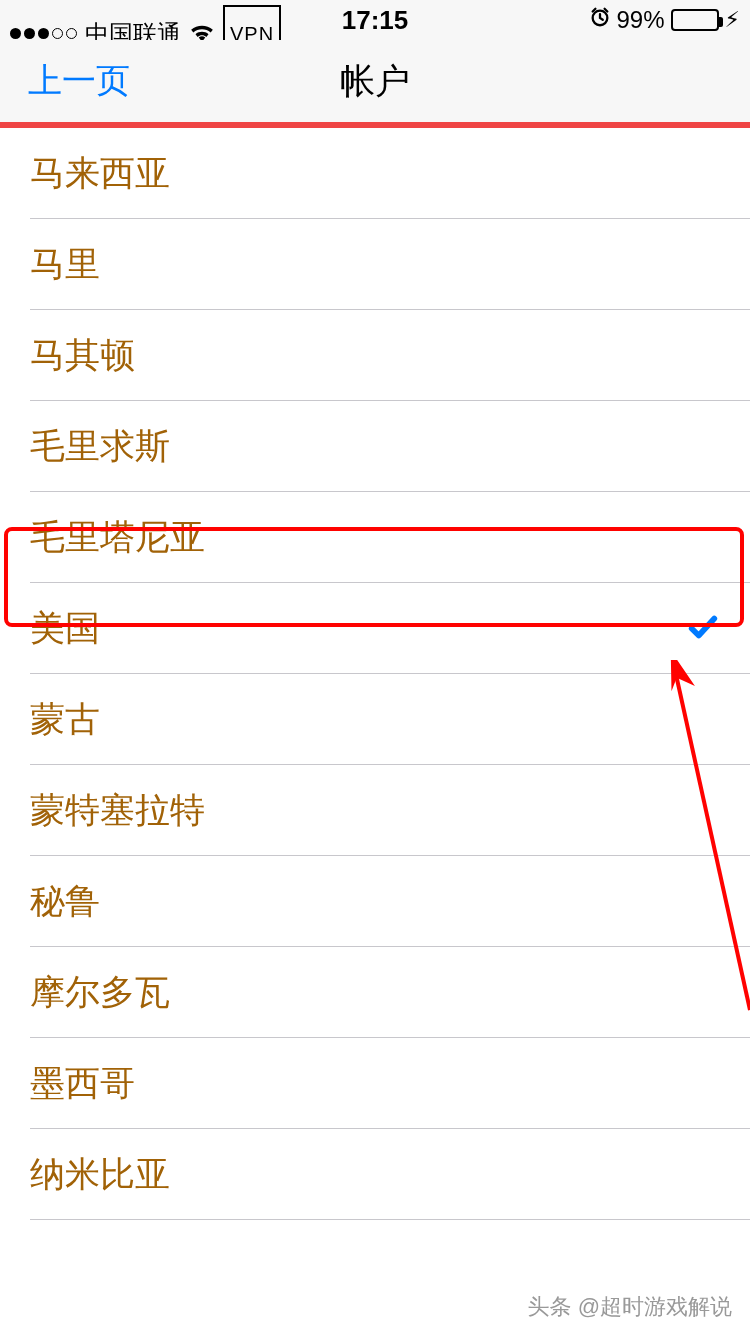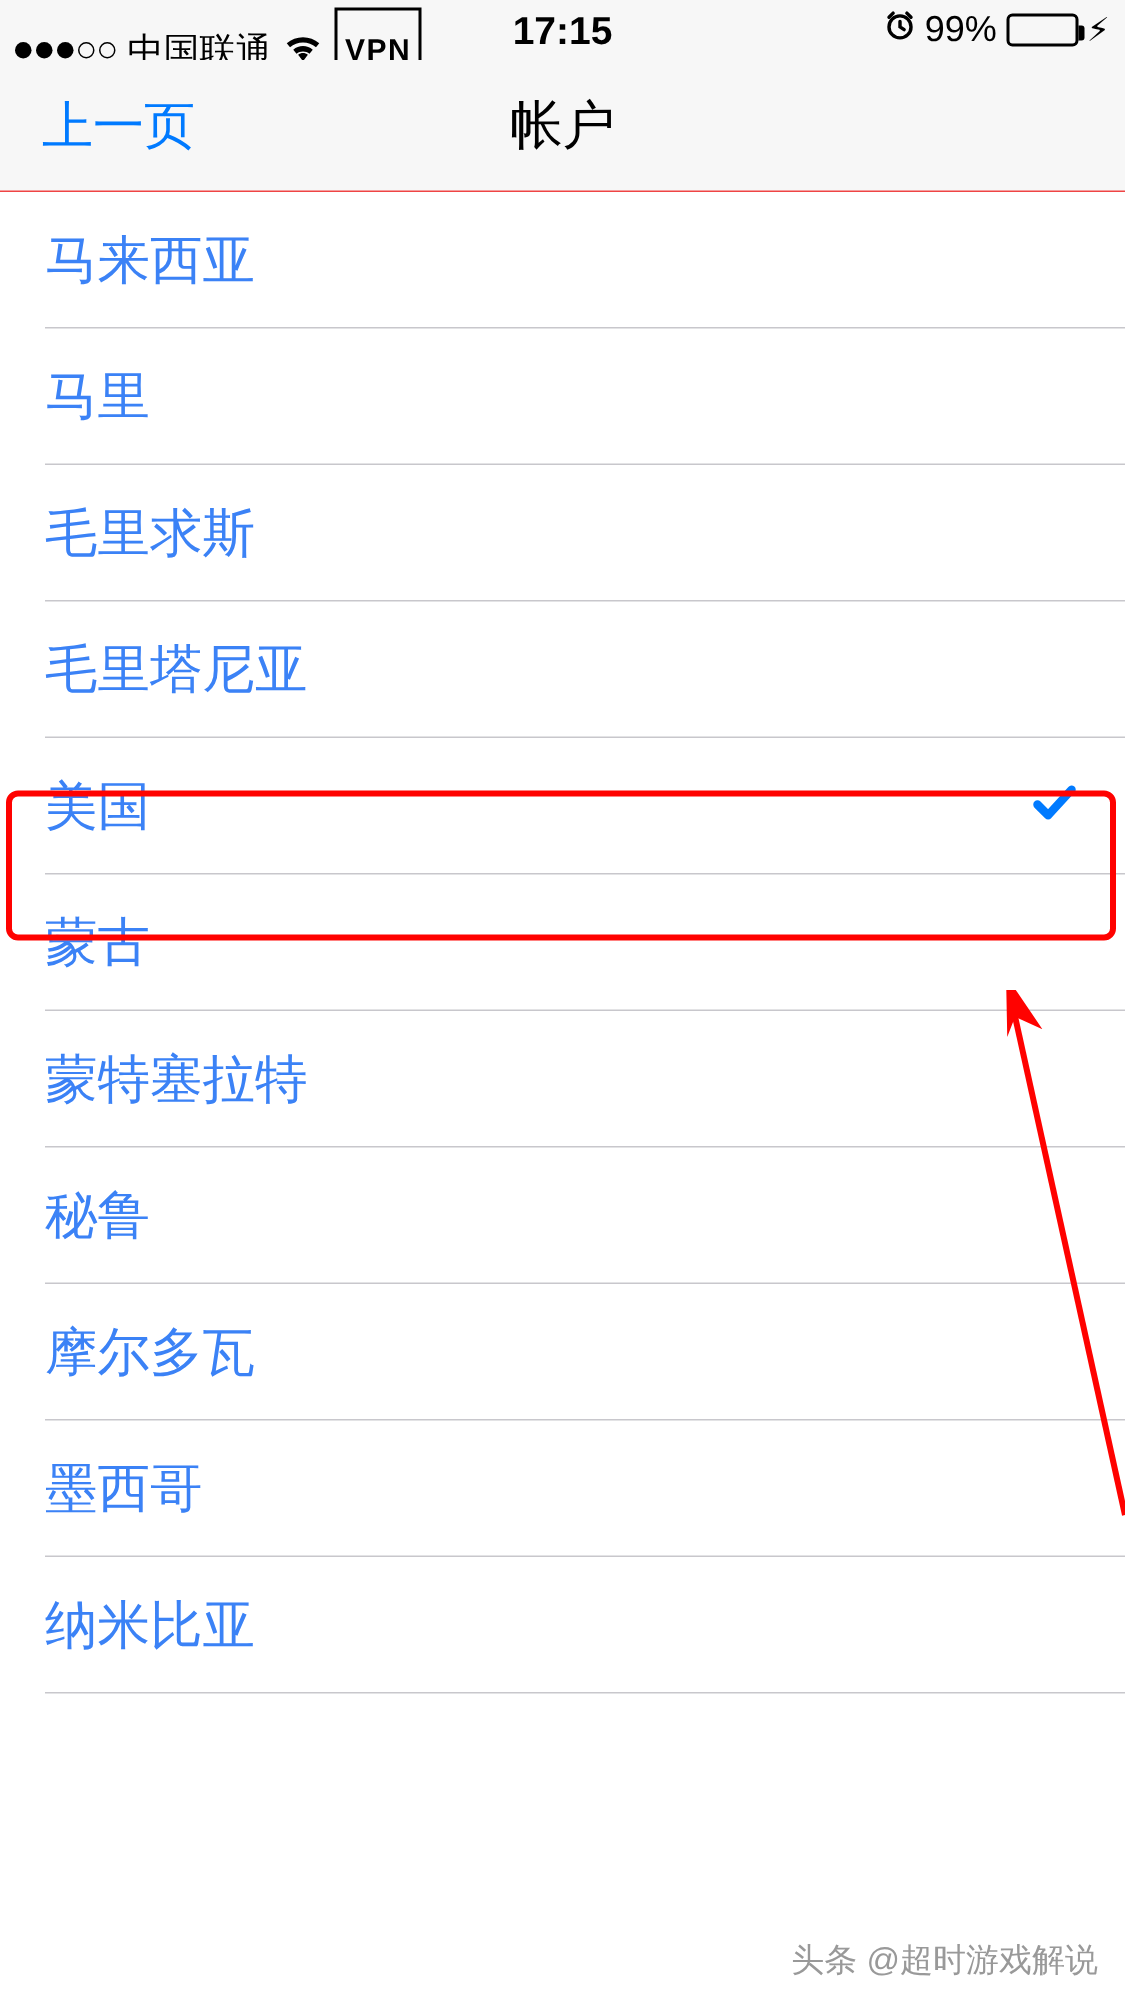--- a/index.html
+++ b/index.html
@@ -25,21 +25,21 @@
     .status-left { display: flex; align-items: center; gap: 8px; margin-top: 27px; }
     .signal-dots { display: flex; gap: 3px; align-items: center;}
     .dot { width: 11px; height: 11px; border-radius: 50%; background: #000; }
     .dot.empty { background: transparent; border: 1.5px solid #000; }
     .wifi-icon svg { width: 26px; height: 20px; }
     .vpn-box {
       border: 2px solid #000;
       padding: 16px 5px;
       font-size: 20px;
       line-height: 22px;
-      font-weight: 700;
+      font-weight: 400;
       letter-spacing: 1px;
     }
     .status-center {
       position: absolute;
       left: 50%;
       transform: translateX(-50%);
       font-weight: 600;
       font-size: 26px;
     }
     .status-right { display: flex; align-items: center; gap: 6px; }
@@ -51,21 +51,21 @@
     .battery::after {
       content: ""; position: absolute; right: -6px; top: 6px;
       width: 4px; height: 10px; background: #000; border-radius: 0 2px 2px 0;
     }
     .battery-fill { background: #36d33b; width: 99%; height: 100%; border-radius: 1px;}
     .bolt { font-size: 22px; }
 
     .nav-bar {
       height: 88px;
       background: #f7f7f7;
-      border-bottom: 1px solid #ef4444;
+      border-bottom: 6px solid #ef4444;
       display: flex;
       align-items: center;
       position: relative;
     }
     .back-btn {
       color: #007aff;
       font-size: 34px;
       padding-left: 28px;
       font-weight: 400;
     }
@@ -87,21 +87,21 @@
       padding: 0 30px 0 30px;
       position: relative;
     }
     .row::after {
       content: "";
       position: absolute;
       left: 30px; right: 0; bottom: 0;
       height: 1px;
       background: #c8c7cc;
     }
-    .row-label { font-size: 35px; color: #3b82f6; font-weight: 400;}
+    .row-label { font-size: 35px; color: #a16207; font-weight: 400;}
     .check { color: #007aff; }
     .check svg { width: 34px; height: 34px; stroke: #007aff; stroke-width: 4; fill:none; stroke-linecap: round; stroke-linejoin: round;}
 
     .highlight-box {
       position: absolute;
       border: 4px solid #ff0200;
       border-radius: 8px;
       pointer-events: none;
       left: 4px;
       width: 740px;
@@ -166,20 +166,23 @@
 </div>
 
 <div class="list" id="country-list">
     <div class="row">
       <span class="row-label">马来西亚</span>
     </div>
     <div class="row">
       <span class="row-label">马里</span>
     </div>
     <div class="row">
+      <span class="row-label">马其顿</span>
+    </div>
+    <div class="row">
       <span class="row-label">毛里求斯</span>
     </div>
     <div class="row">
       <span class="row-label">毛里塔尼亚</span>
     </div>
     <div class="row">
       <span class="row-label">美国</span>
       <span class="check"><svg viewBox="0 0 24 24">
           <polyline points="4,13 9,18 20,6"></polyline>
         </svg></span>

